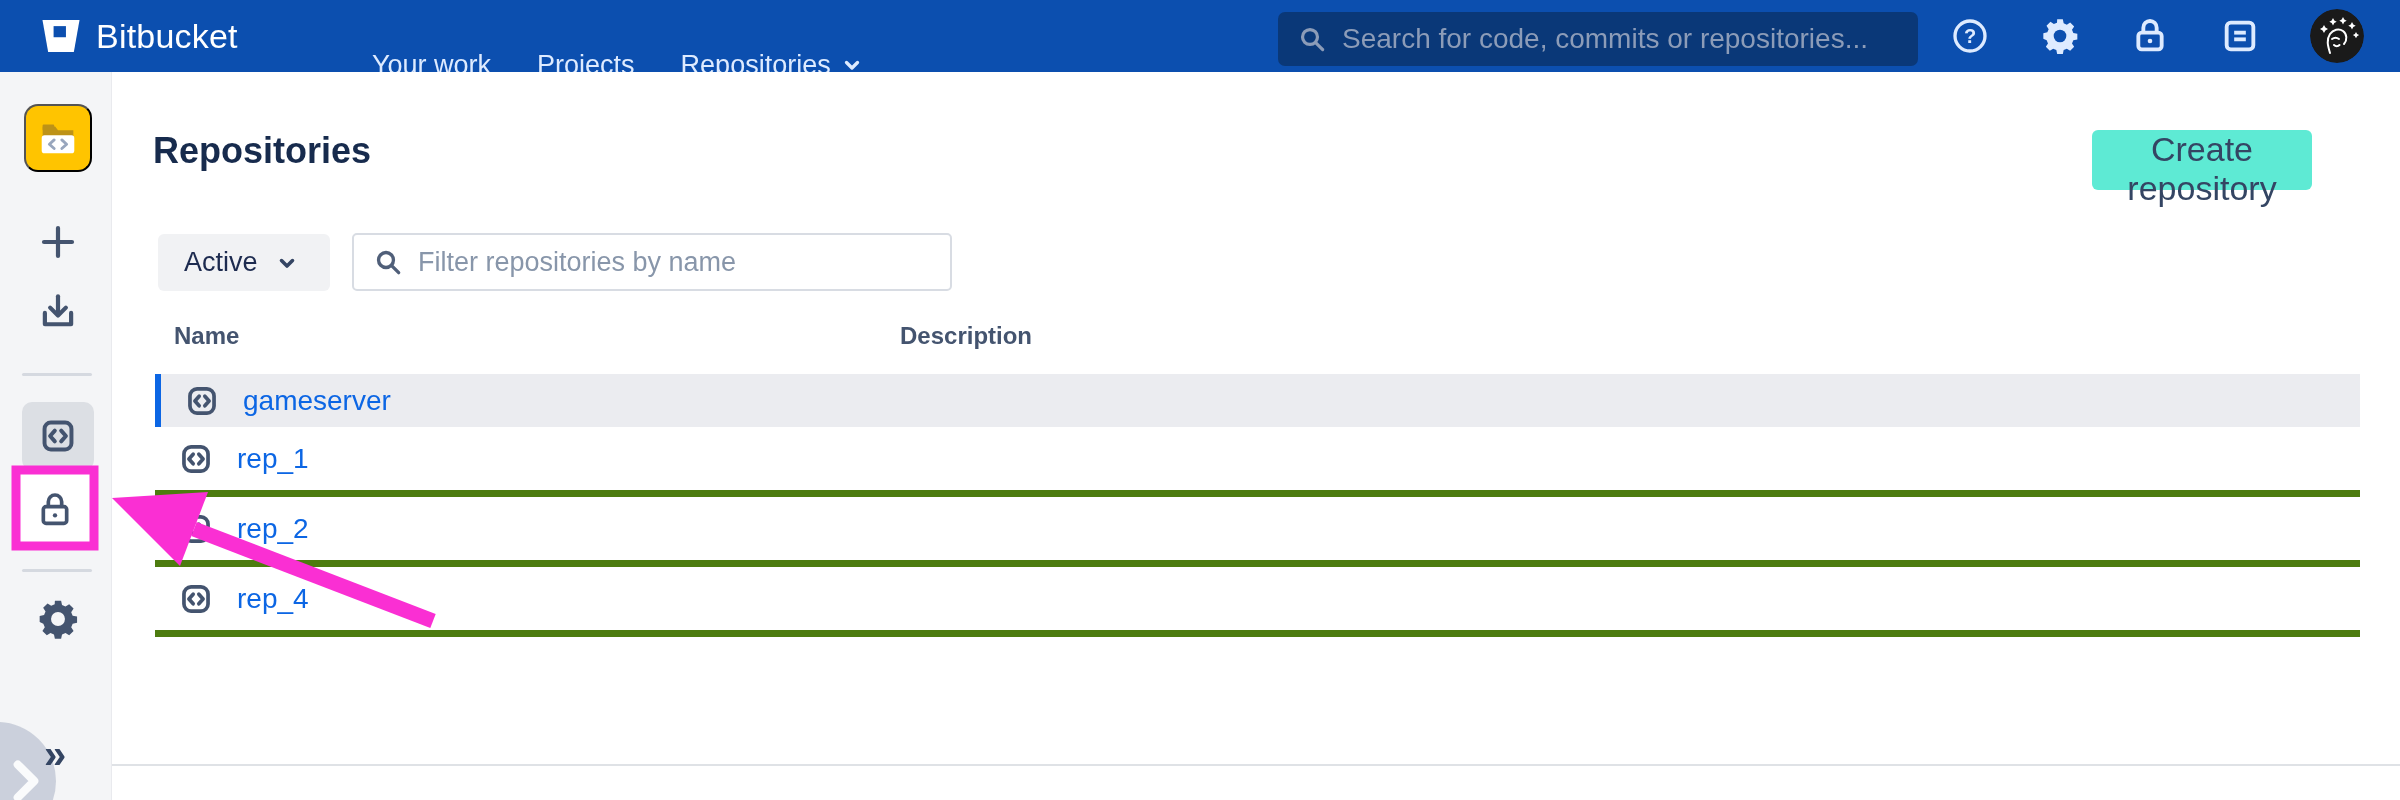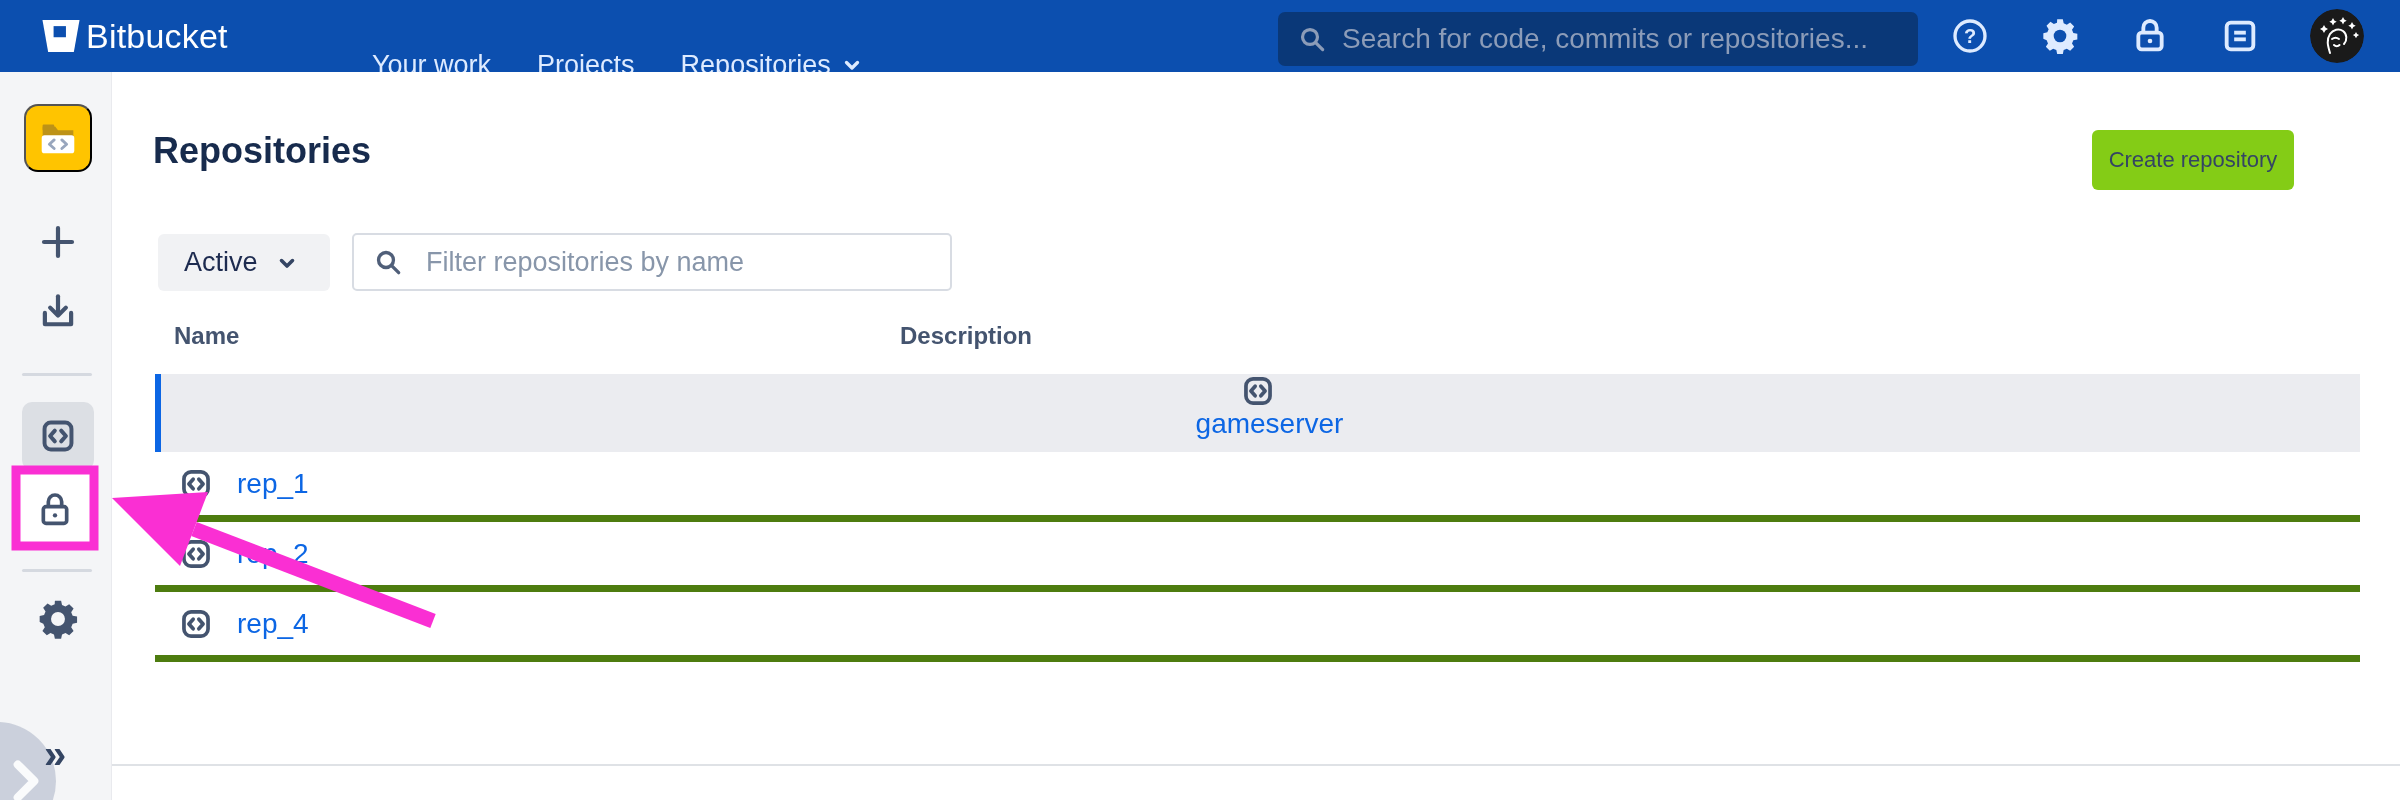--- a/index.html
+++ b/index.html
@@ -2,21 +2,21 @@
 <html><head>
 <meta charset="utf-8">
 <style>
   * { margin:0; padding:0; box-sizing:border-box; }
   html,body { background:#ffffff; }
   body { font-family:"Liberation Sans", sans-serif; }
   .canvas { position:relative; width:2400px; height:800px; overflow:hidden; background:#fff; }
 
   
   .topnav { position:absolute; left:0; top:0; width:2400px; height:72px; background:#0C4FAF; }
-  .brand { position:absolute; left:40px; top:0; height:72px; display:flex; align-items:center; gap:4px; }
+  .brand { position:absolute; left:40px; top:0; height:72px; display:flex; align-items:center; gap:14px; }
   .brand-text { color:#ffffff; font-size:34px; font-weight:500; letter-spacing:.2px; }
   .nav-links { position:absolute; left:372px; top:0; height:72px; display:flex; align-items:center; gap:46px;margin-top:29px; }
   .nav-link { display:flex; align-items:center; gap:10px; color:#DEEBFF; font-size:27px; background:none; border:none; cursor:pointer; font-family:inherit; }
   .global-search { position:absolute; left:1278px; top:12px; width:640px; height:54px; background:#0A3878; border-radius:7px; display:flex; align-items:center; padding:0 18px; gap:14px; }
   .global-search input { flex:1; background:transparent; border:none; outline:none; color:#C3CEE0; font-size:28px; font-family:inherit; }
   .global-search input::placeholder { color:#8C9CB8; opacity:1; }
   .nav-icons { position:absolute; right:36px; top:0; height:72px; display:flex; align-items:center; gap:50px; }
   .nav-icon-btn { width:40px; height:40px; display:flex; align-items:center; justify-content:center; color:#DEEBFF; background:none; border:none; cursor:pointer; }
   .avatar { width:54px; height:54px; border-radius:50%; overflow:hidden; display:block; }
 
@@ -28,32 +28,32 @@
   .sb-pill { position:absolute; left:22px; width:72px; height:68px; border-radius:10px; display:flex; align-items:center; justify-content:center; color:#44546F; background:none; border:none; cursor:pointer; }
   .sb-pill.selected { background:#DCDFE4; }
   .sb-lock-wrap { background:#FFFFFF; }
   .expand-circle { position:absolute; left:-62px; top:650px; width:118px; height:118px; border-radius:50%; background:#C6CCD8; opacity:.9; border:none; cursor:pointer; }
   .expand-chevron { position:absolute; left:6px; top:686px; color:#FAFBFC; }
   .expand-glyph { position:absolute; left:44px; top:662px; font-size:40px; font-weight:700; color:#344563; line-height:1; cursor:pointer; background:none; border:none; font-family:inherit; }
 
   
   .content { position:absolute; left:112px; top:72px; width:2288px; height:728px; background:#fff; }
   .page-title { position:absolute; left:41px; top:58px; font-size:36px; font-weight:600; color:#172B4D; }
-  .create-btn { position:absolute; left:1980px; top:58px; width:202px; height:60px; background:#84cc16; border:none; border-radius:6px; font-size:22px; color:#344563; font-family:inherit; cursor:pointer; }
+  .create-btn { position:absolute; left:1980px; top:58px; width:220px; height:60px; background:#5eead4; border:none; border-radius:6px; font-size:34px; color:#344563; font-family:inherit; cursor:pointer; }
   .filter-dropdown { position:absolute; left:46px; top:162px; width:172px; height:57px; background:#F1F2F4; border:none; border-radius:6px; display:flex; align-items:center; padding:0 20px 0 26px; gap:18px; font-size:27px; color:#1D2B4F; font-family:inherit; cursor:pointer; }
-  .filter-input { position:absolute; left:240px; top:161px; width:600px; height:58px; background:#fff; border:2px solid #D8DCE3; border-radius:5px; display:flex; align-items:center; padding:0 18px; gap:22px; color:#505F79; }
+  .filter-input { position:absolute; left:240px; top:161px; width:600px; height:58px; background:#fff; border:2px solid #D8DCE3; border-radius:5px; display:flex; align-items:center; padding:0 18px; gap:14px; color:#505F79; }
   .filter-input input { flex:1; border:none; outline:none; font-size:27px; color:#344563; font-family:inherit; }
   .filter-input input::placeholder { color:#8896AA; opacity:1; }
   .col-header { position:absolute; top:250px; font-size:24px; font-weight:700; color:#44546F; }
   .col-header.name { left:62px; }
   .col-header.desc { left:788px; }
 
   .repo-table { position:absolute; left:43px; top:302px; width:2205px; }
   .repo-row { display:flex; align-items:center; height:70px; padding-left:24px; border-bottom:7px solid #4d7c0f; cursor:pointer; }
-  .repo-row.selected { height:78px; background:#EBECF0; border-left:6px solid #0C66E4; padding-left:18px; border-bottom:none;flex-direction:column; }
+  .repo-row.selected { height:53px; background:#EBECF0; border-left:6px solid #0C66E4; padding-left:24px; border-bottom:none; }
   .repo-icon { width:34px; height:34px; color:#44546F; margin-right:24px; flex:0 0 auto; display:flex; }
   .repo-link { font-size:28px; color:#0C66E4; text-decoration:none; }
   .bottom-rule { position:absolute; left:0; top:692px; width:2288px; height:2px; background:#DFE2E6; }
 
   
   .annotation { position:absolute; left:0; top:0; width:2400px; height:800px; pointer-events:none; z-index:60; }
 </style>
 </head>
 <body>
 

